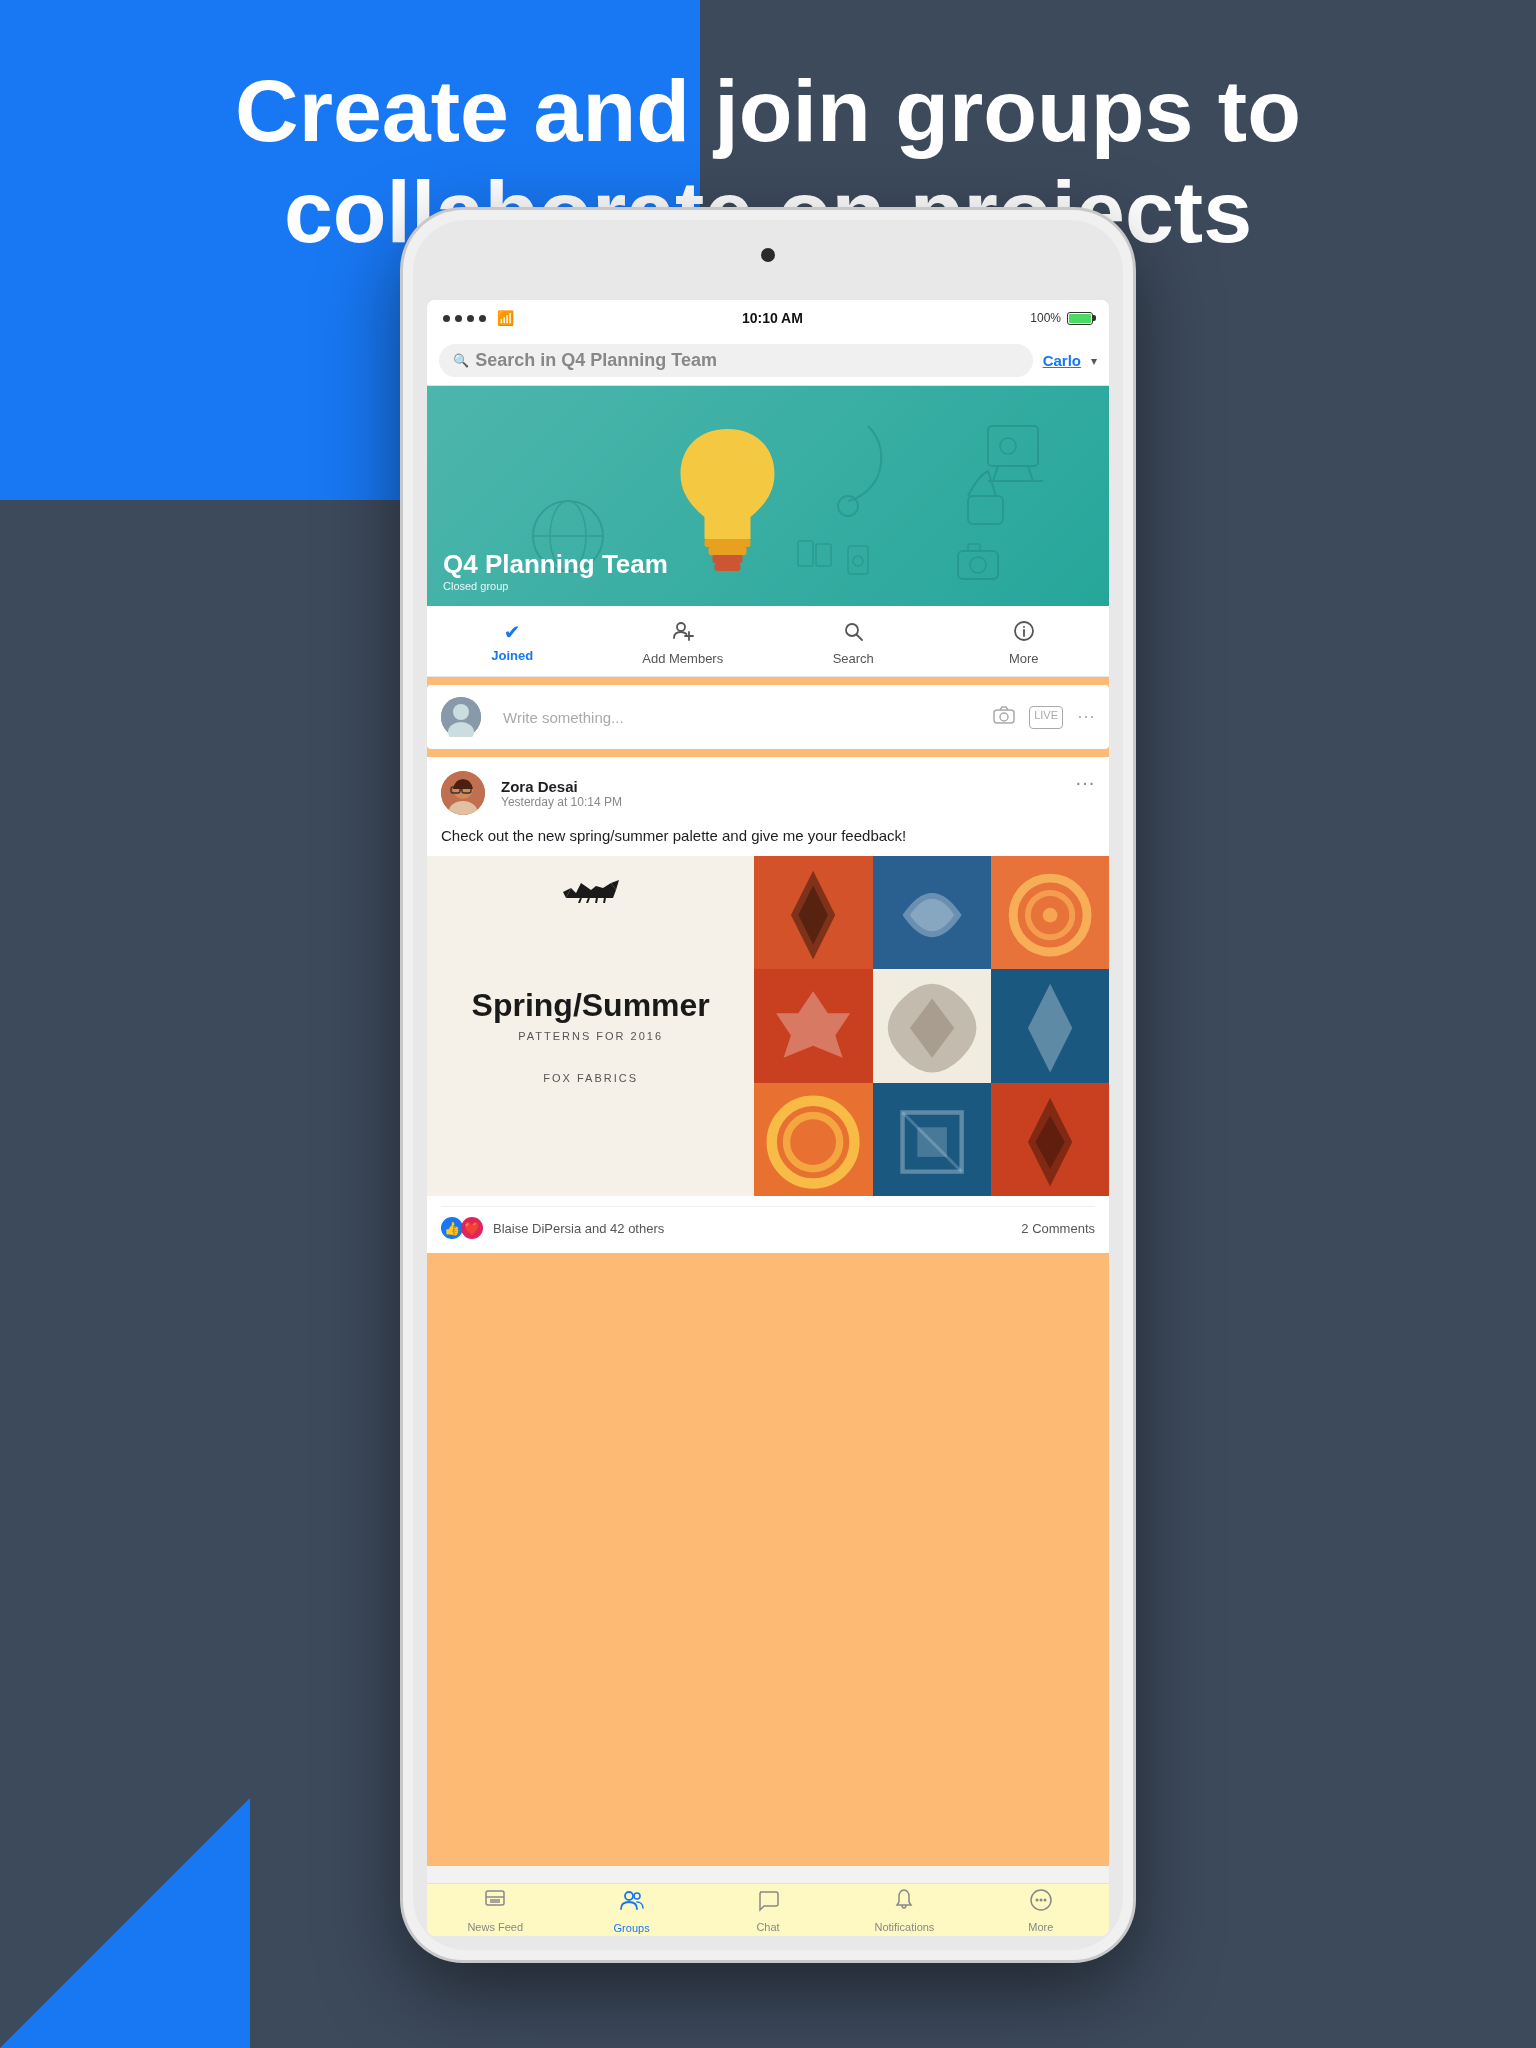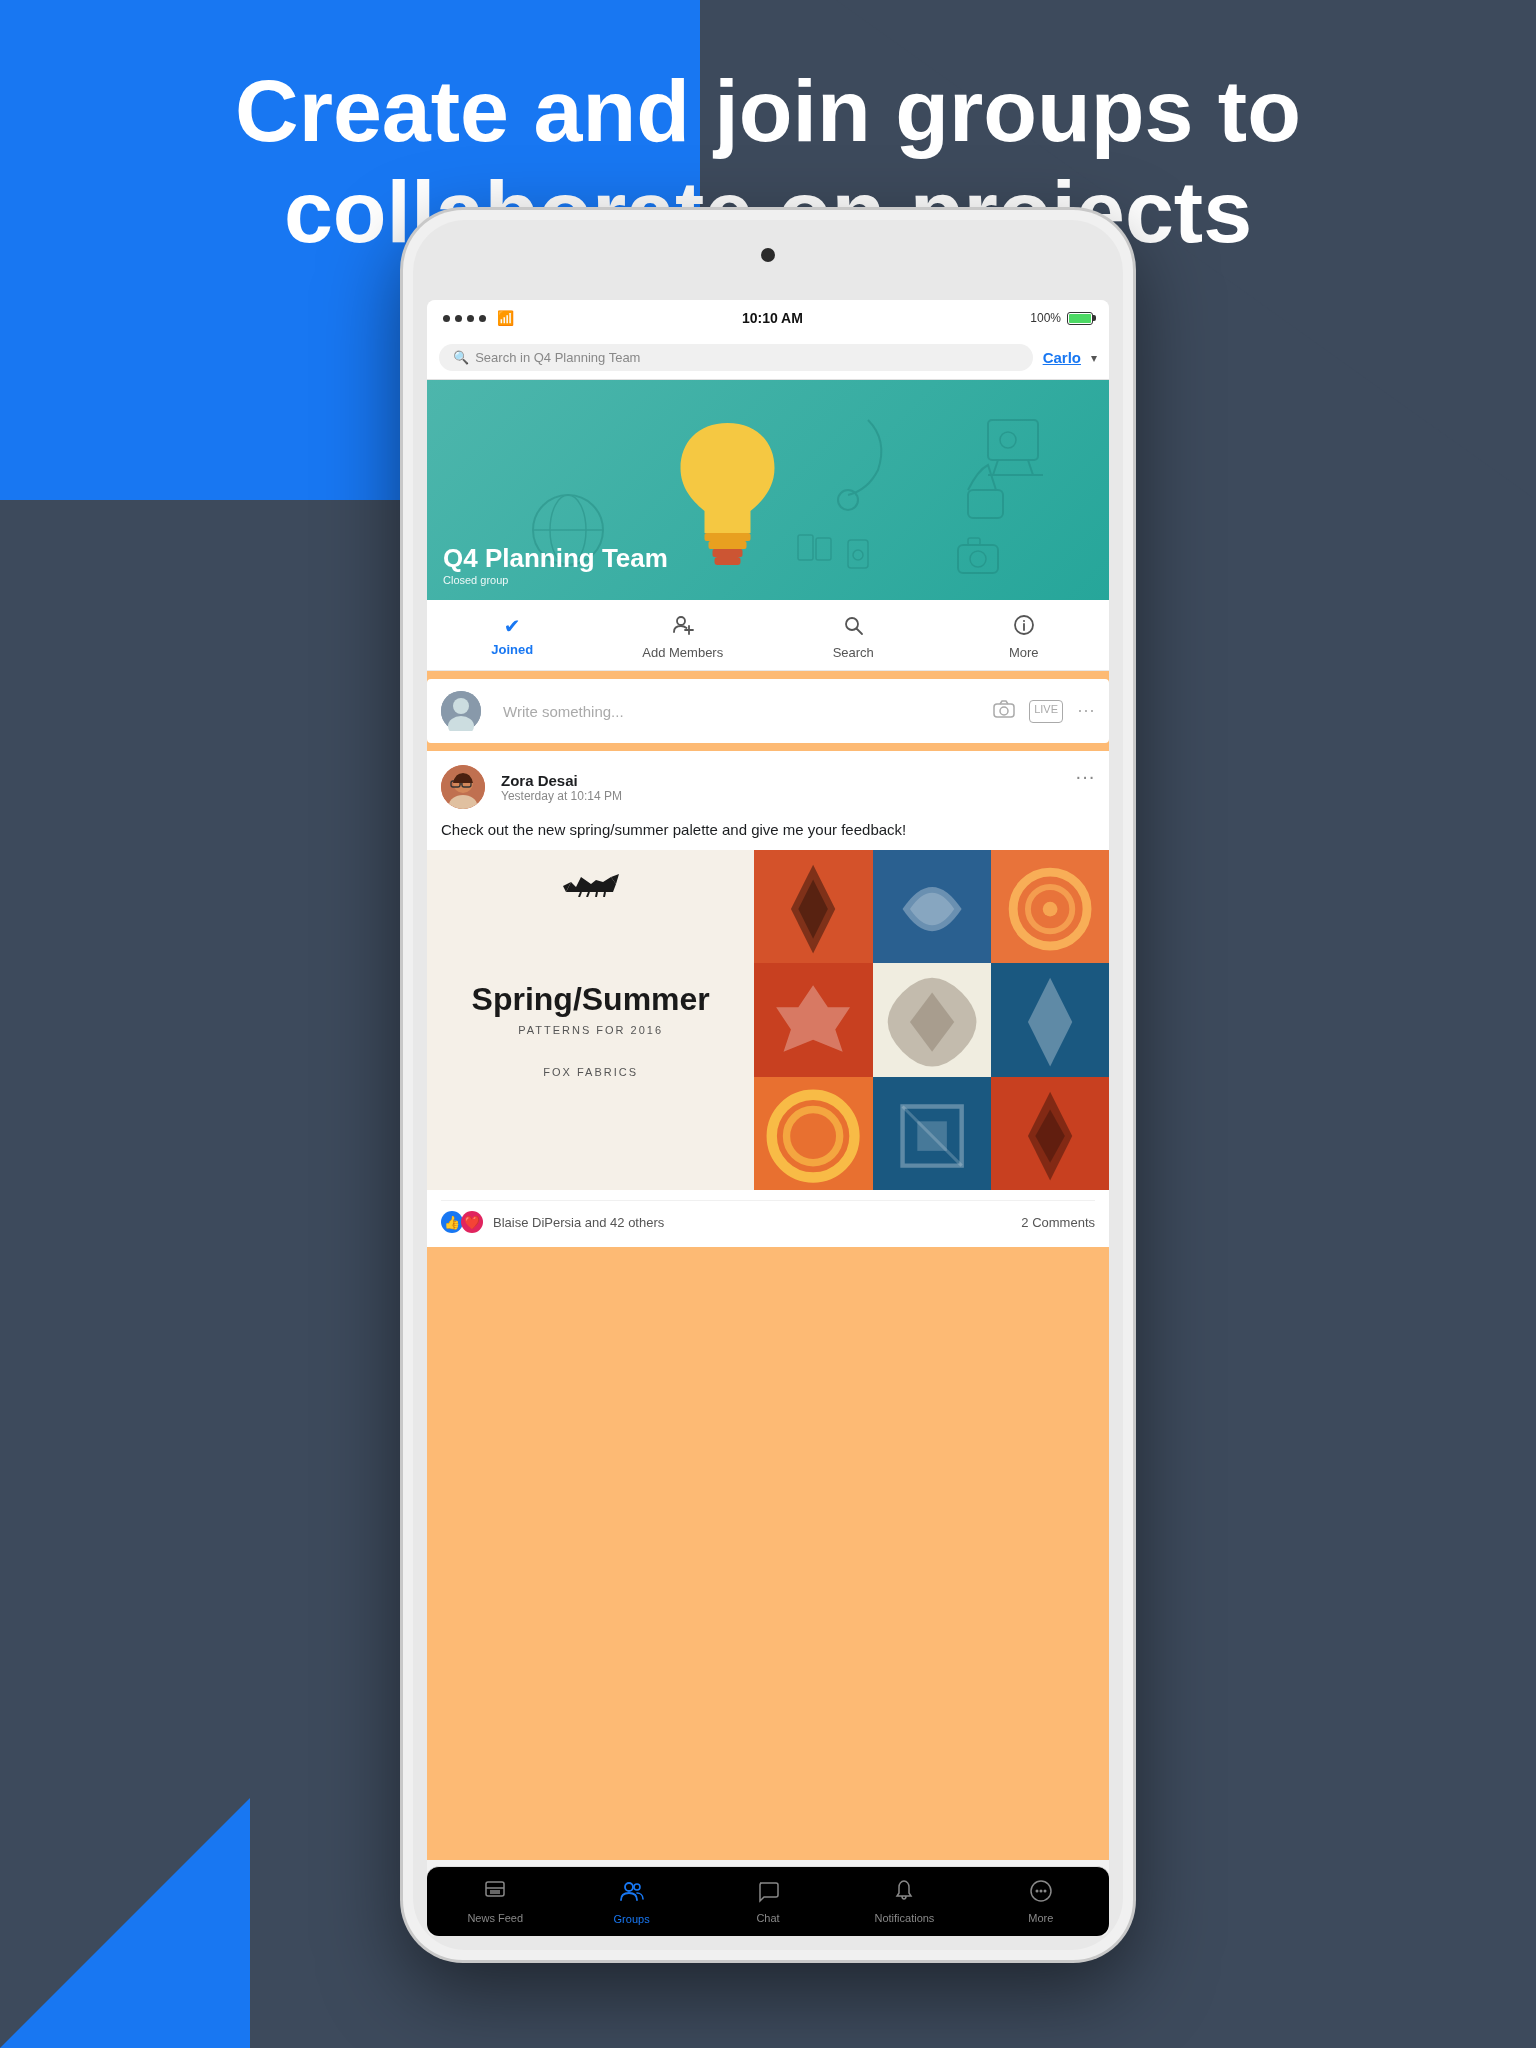--- a/index.html
+++ b/index.html
@@ -372,25 +372,24 @@
     .reaction-bubble.like { background: #1877f2; }
     .reaction-bubble.love { background: #e0245e; }
     .comments-count {
       font-size: 13px; color: #555;
     }
 
     
     .bottom-nav {
       position: absolute;
       bottom: 0; left: 0; right: 0;
-      height: 70px;
-      background: #000000;
+      height: 53px;
+      background: #fef9c3;
       border-top: 1px solid #e0e0e0;
       display: flex;
-      border-radius: 12px;
     }
     .nav-item {
       flex: 1;
       display: flex;
       flex-direction: column;
       align-items: center;
       justify-content: center;
       gap: 3px;
       cursor: pointer;
     }
@@ -475,21 +474,21 @@
               <div class="battery-fill"></div>
               <div class="battery-nub"></div>
             </div>
           </div>
         </div>
       </div>
 
       <div class="search-bar-row">
         <div class="search-input-area">
           <span class="search-icon-sm">🔍</span>
-          <span style="color:#888; font-size:13px;">Search in Q4 Planning Team</span>
+          <span style="color:#888; font-size:18px;font-weight:bold;">Search in Q4 Planning Team</span>
         </div>
         <span class="user-name">Carlo</span>
         <span class="chevron-down">▾</span>
       </div>
 
       <div style="overflow-y: auto; height: calc(100% - 36px - 50px - 70px); background: #fdba74;">
 
         <div class="group-cover">
 
           <svg width="100%" height="100%" style="position:absolute;top:0;left:0;opacity:0.35;" viewBox="0 0 560 220">

